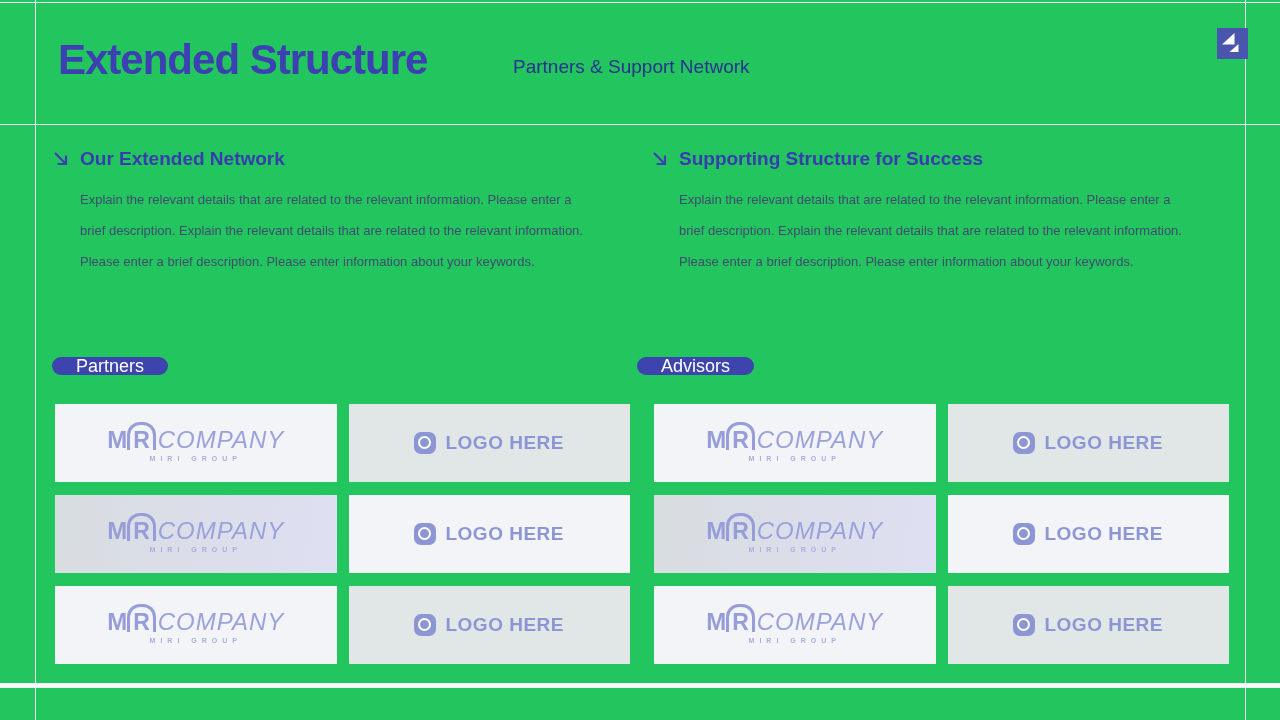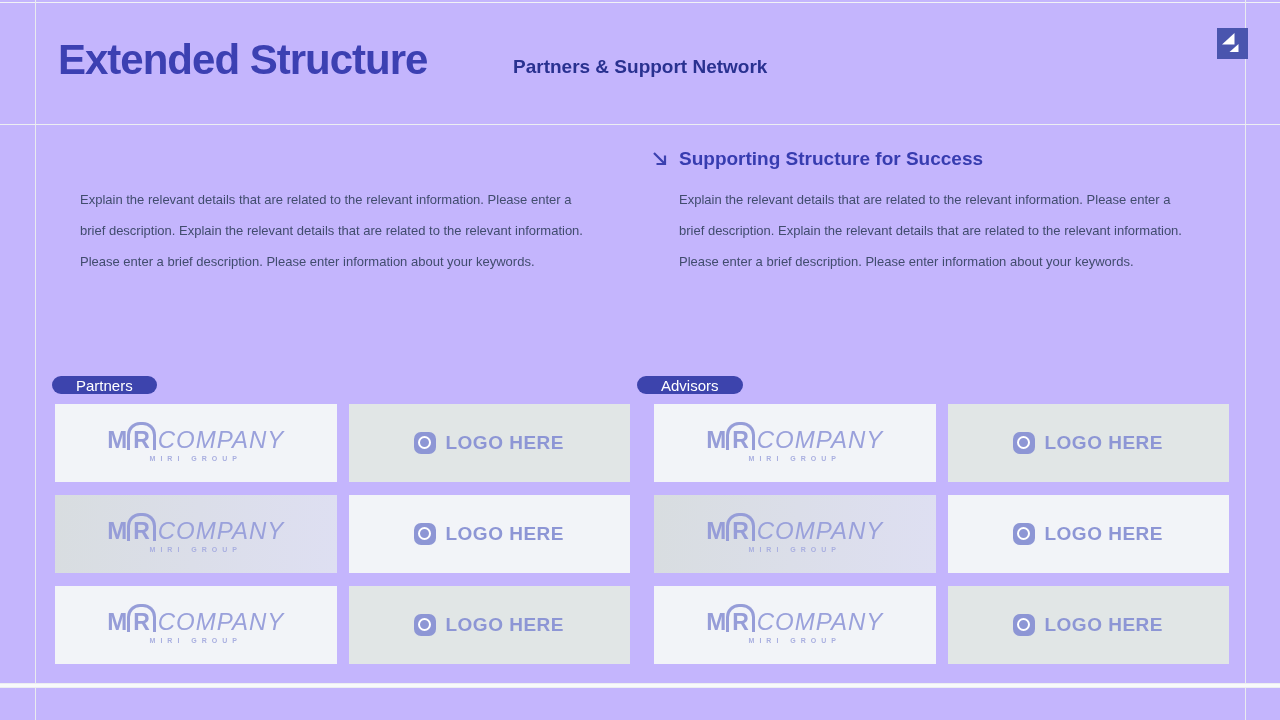--- a/index.html
+++ b/index.html
@@ -1,47 +1,47 @@
 <!DOCTYPE html>
 <html><head>
 <meta charset="utf-8">
 <style>
   * { margin:0; padding:0; box-sizing:border-box; }
   html,body { width:1280px; height:720px; }
   body { font-family:"Liberation Sans", sans-serif; background:#ffffff; overflow:hidden; }
-  .slide { position:relative; width:1280px; height:720px; background:#c4b5fd; }
+  .slide { position:relative; width:1280px; height:720px; background:#22c55e; }
 
   
   .vline { position:absolute; top:0; width:1px; height:720px; background:#e9ebef; }
   .vline-left { left:35px; }
   .vline-right { left:1245px; }
   .hline { position:absolute; left:0; width:1280px; height:1px; background:#eceef2; }
   .hline-top { top:2px; background:#f1f2f6; }
   .hline-header { top:124px; }
   .footer-band { position:absolute; left:0; top:683px; width:1280px; height:5px; background:#f8f9fb; border-top:1px solid #eceef1; border-bottom:1px solid #eceef1; }
 
   
   .title { position:absolute; left:58px; top:36px; font-size:42px; font-weight:700; letter-spacing:-1px; color:#3c40b2; }
-  .subtitle { position:absolute; left:513px; top:56px; font-size:19px; font-weight:700; color:#293190; }
+  .subtitle { position:absolute; left:513px; top:56px; font-size:19px; font-weight:400; color:#293190; }
   .brand-icon { position:absolute; left:1217px; top:28px; width:31px; height:31px; }
 
   
   .section-heading-row { position:absolute; top:148px; display:flex; align-items:center; gap:10px; }
   .row-left { left:52px; }
   .row-right { left:651px;text-align:center; }
   .arrow-icon { width:18px; height:18px; flex:0 0 auto; }
   .section-heading { font-size:19px; font-weight:700; color:#373cb0; }
   .section-body { position:absolute; top:184px; width:520px; font-size:13px; line-height:31px; color:#414c6e; }
   .body-left { left:80px; }
   .body-right { left:679px; }
 
   
   .pill { position:absolute; top:357px; height:18px; padding:0 24px; border:none; border-radius:17px;
           background:#3d44ad; color:#ffffff; font-family:"Liberation Sans",sans-serif;
-          font-size:15px; font-weight:400; display:flex; align-items:center; cursor:pointer;margin-top:19px; }
+          font-size:18px; font-weight:400; display:flex; align-items:center; cursor:pointer; }
   .pill-left { left:52px; }
   .pill-right { left:637px; }
 
   
   .logo-grid { position:absolute; top:404px; width:575px; display:grid;
                grid-template-columns:1fr 1fr; gap:13px 12px; }
   .grid-left { left:55px; }
   .grid-right { left:654px; }
   .card { height:78px; display:flex; align-items:center; justify-content:center; }
   .bg-light { background:#f2f4f8; }
@@ -78,20 +78,27 @@
   <div class="footer-band"></div>
 
   <h1 class="title">Extended Structure</h1>
   <div class="subtitle">Partners &amp; Support Network</div>
   <svg class="brand-icon" viewBox="0 0 31 31">
     <rect x="0" y="0" width="31" height="31" fill="#4a55ae"></rect>
     <polygon points="5,16.5 17.5,5 17.5,16.5" fill="#ffffff"></polygon>
     <polygon points="12.5,24 21.5,16 21.5,24" fill="#ffffff"></polygon>
   </svg>
 
+  <div class="section-heading-row row-left">
+    <svg class="arrow-icon" viewBox="0 0 18 18">
+      <line x1="3" y1="3" x2="14" y2="14" stroke="#3c41b0" stroke-width="2.2"></line>
+      <polyline points="14,5.5 14,14 5.5,14" fill="none" stroke="#3c41b0" stroke-width="2.2"></polyline>
+    </svg>
+    <div class="section-heading">Our Extended Network</div>
+  </div>
   <p class="section-body body-left">Explain the relevant details that are related to the relevant information. Please enter a brief description. Explain the relevant details that are related to the relevant information. Please enter a brief description. Please enter information about your keywords.</p>
   <button class="pill pill-left">Partners</button>
   <div class="logo-grid grid-left" id="grid-left">
   <div class="card bg-light">
     <div class="miri-logo">
       <div class="miri-line">
         <span class="miri-m">M</span>
             <span class="miri-arch">
               <span class="miri-r">R</span>
             </span>

